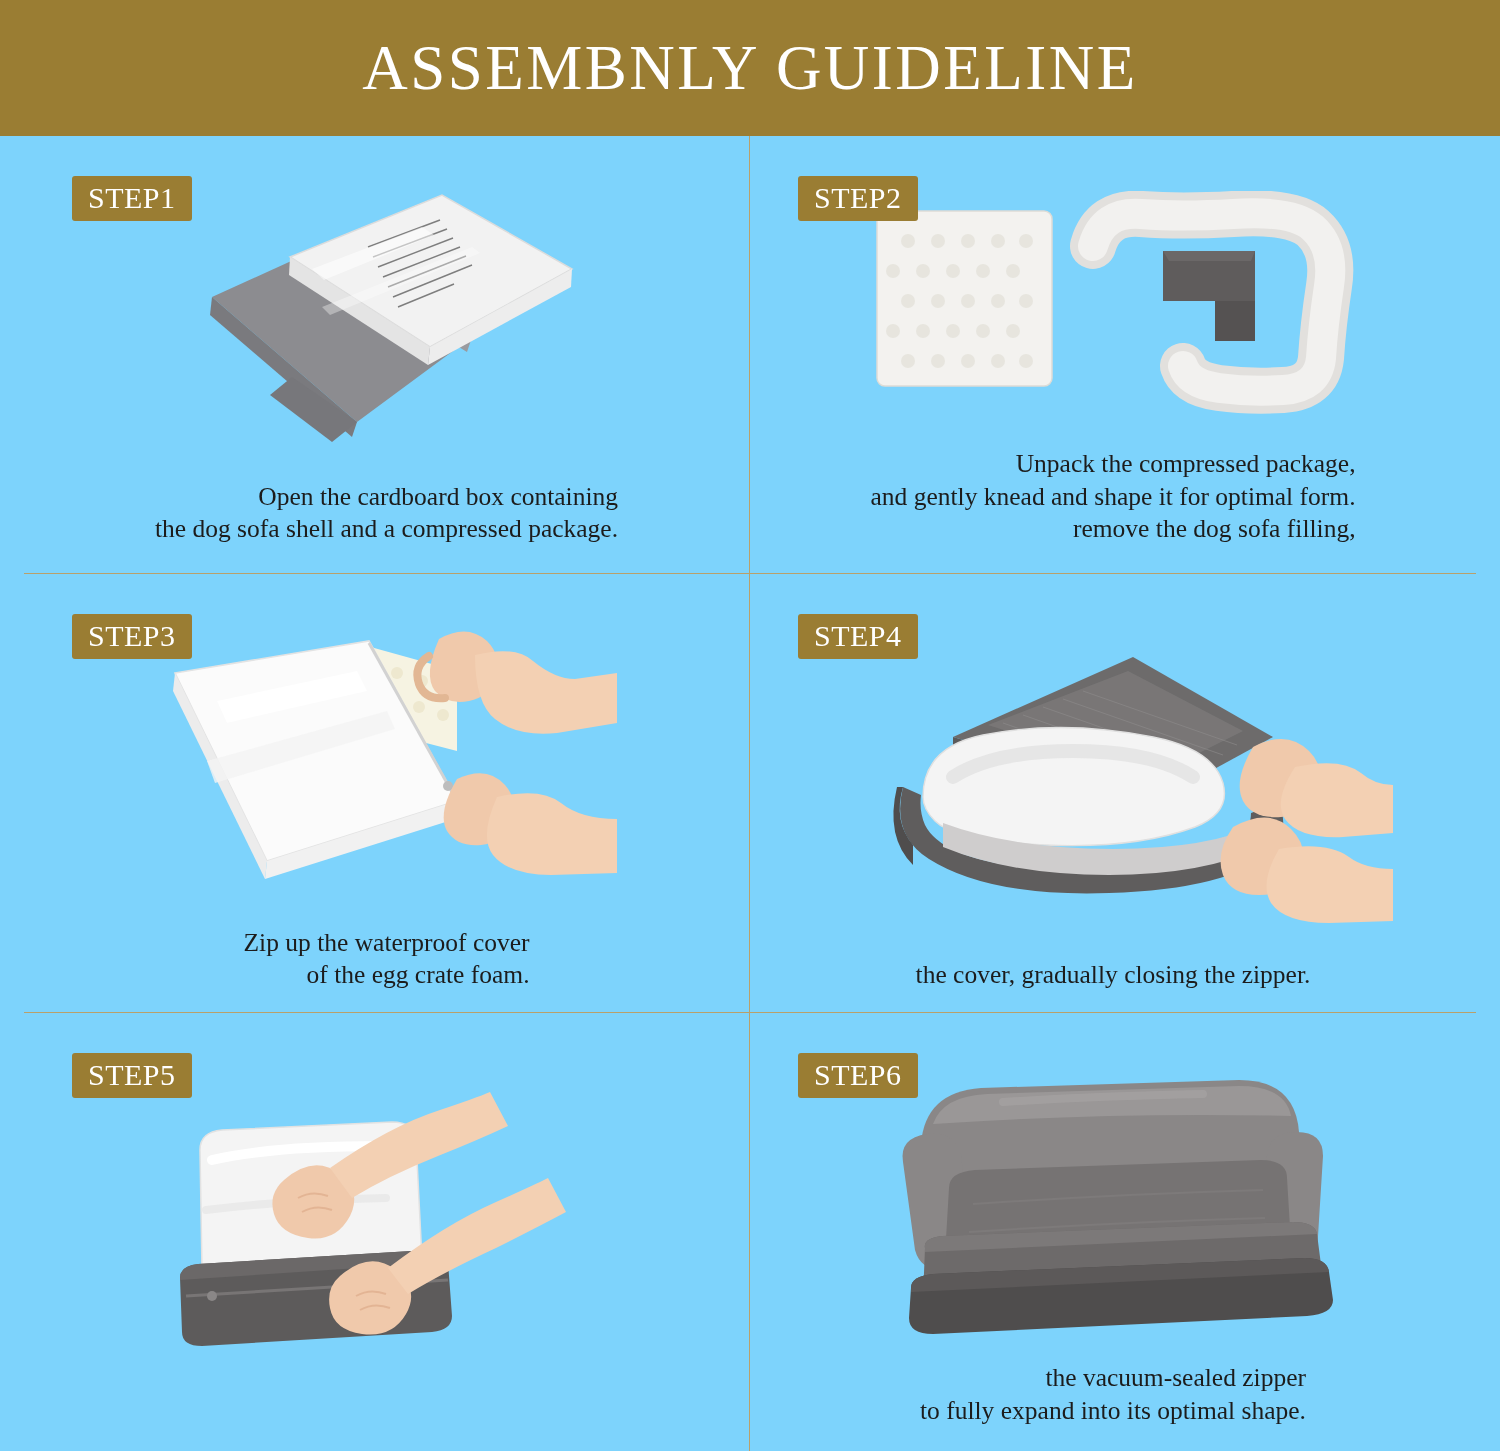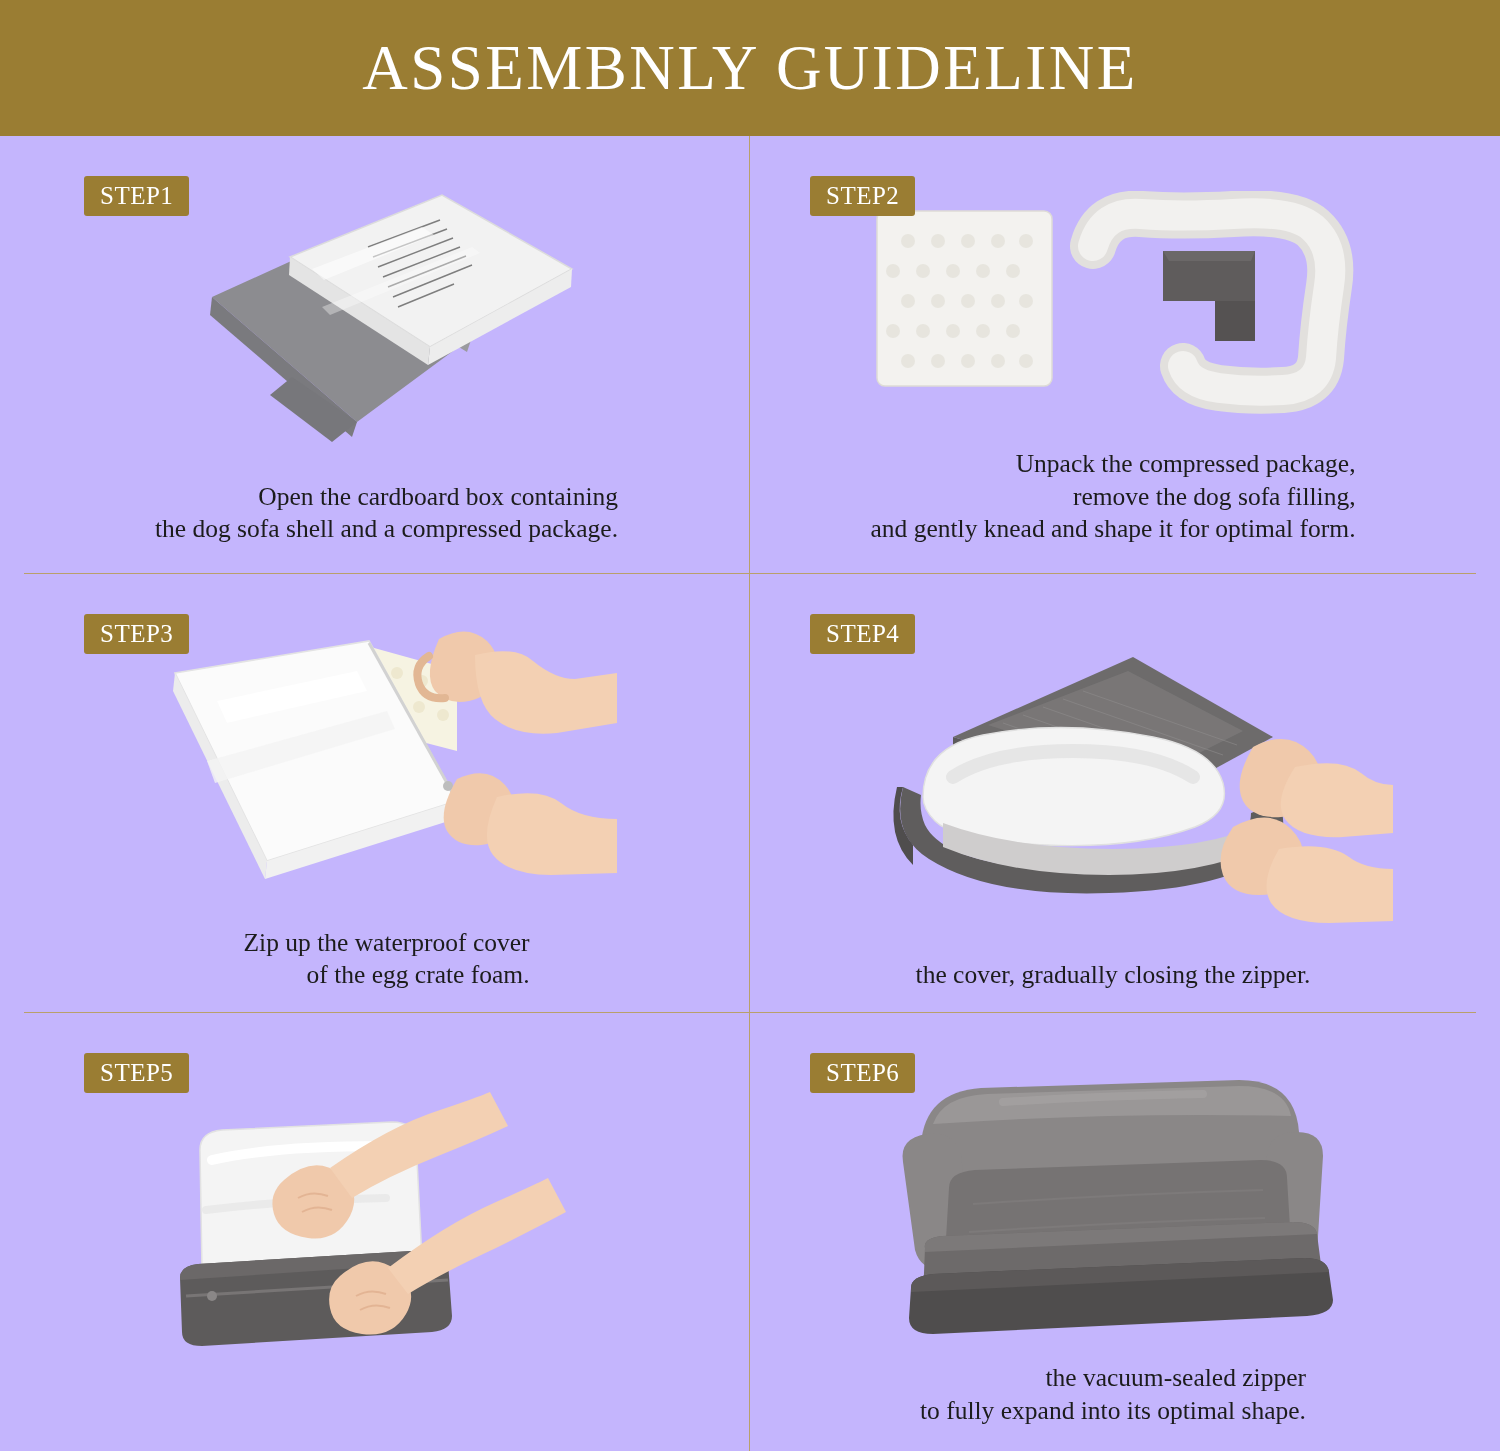--- a/index.html
+++ b/index.html
@@ -13,21 +13,21 @@
     font-family: "Liberation Serif", serif;
     color: #1a1a1a;
     overflow: hidden;
   }
 
   .page {
     width: 1500px;
     height: 1451px;
     display: flex;
     flex-direction: column;
-    background: #c4b5fd;
+    background: #7dd3fc;
   }
 
   
   .header {
     height: 136px;
     background: #9a7d33;
     display: flex;
     align-items: center;
     justify-content: center;
     flex: 0 0 auto;
@@ -58,25 +58,25 @@
     align-items: center;
     padding: 20px 26px 14px 26px;
   }
   
   .cell.col-left  { border-right: 1px solid #b9a06a; }
   .cell.row-1, .cell.row-2 { border-bottom: 1px solid #b9a06a; }
 
   .badge {
     position: absolute;
     top: 40px;
-    left: 60px;
+    left: 48px;
     background: #9a7d33;
     color: #ffffff;
     font-family: "Liberation Serif", serif;
-    font-size: 25px;
+    font-size: 30px;
     letter-spacing: 0.5px;
     padding: 7px 16px 8px 16px;
     border-radius: 3px;
     line-height: 1;
   }
 
   .art {
     flex: 1 1 auto;
     width: 100%;
     display: flex;
@@ -190,22 +190,22 @@
             <path d="M230 55 q10 -35 48 -32 q40 3 92 0 q60 -4 80 14 q22 20 16 58 q-6 40 -8 72 q-3 30 -38 32 q-34 2 -64 -2 q-30 -4 -36 -22" fill="none" stroke="#f2f1ef" stroke-width="30" stroke-linecap="round" stroke-linejoin="round"></path>
 
             <path d="M300 60 L392 60 L392 150 L352 150 L352 110 L300 110 Z" fill="#5f5c5c"></path>
             <path d="M300 60 L392 60 L388 70 L306 70 Z" fill="#6b6868"></path>
             <path d="M352 110 L392 110 L392 150 L352 150 Z" fill="#555252"></path>
           </g>
         </svg>
       </div>
       <div class="caption">
         <span class="line">Unpack the compressed package,</span>
+        <span class="line">and gently knead and shape it for optimal form.</span>
         <span class="line">remove the dog sofa filling,</span>
-        <span class="line">and gently knead and shape it for optimal form.</span>
       </div>
     </div>
 
     <div class="cell col-left row-2">
       <div class="badge">STEP3</div>
       <div class="art">
         <svg width="460" height="300" viewBox="0 0 460 300">
 
           <path d="M210 35 L300 60 L300 140 L215 118 Z" fill="#f6f3e2"></path>
           <g fill="#eee8cf">

